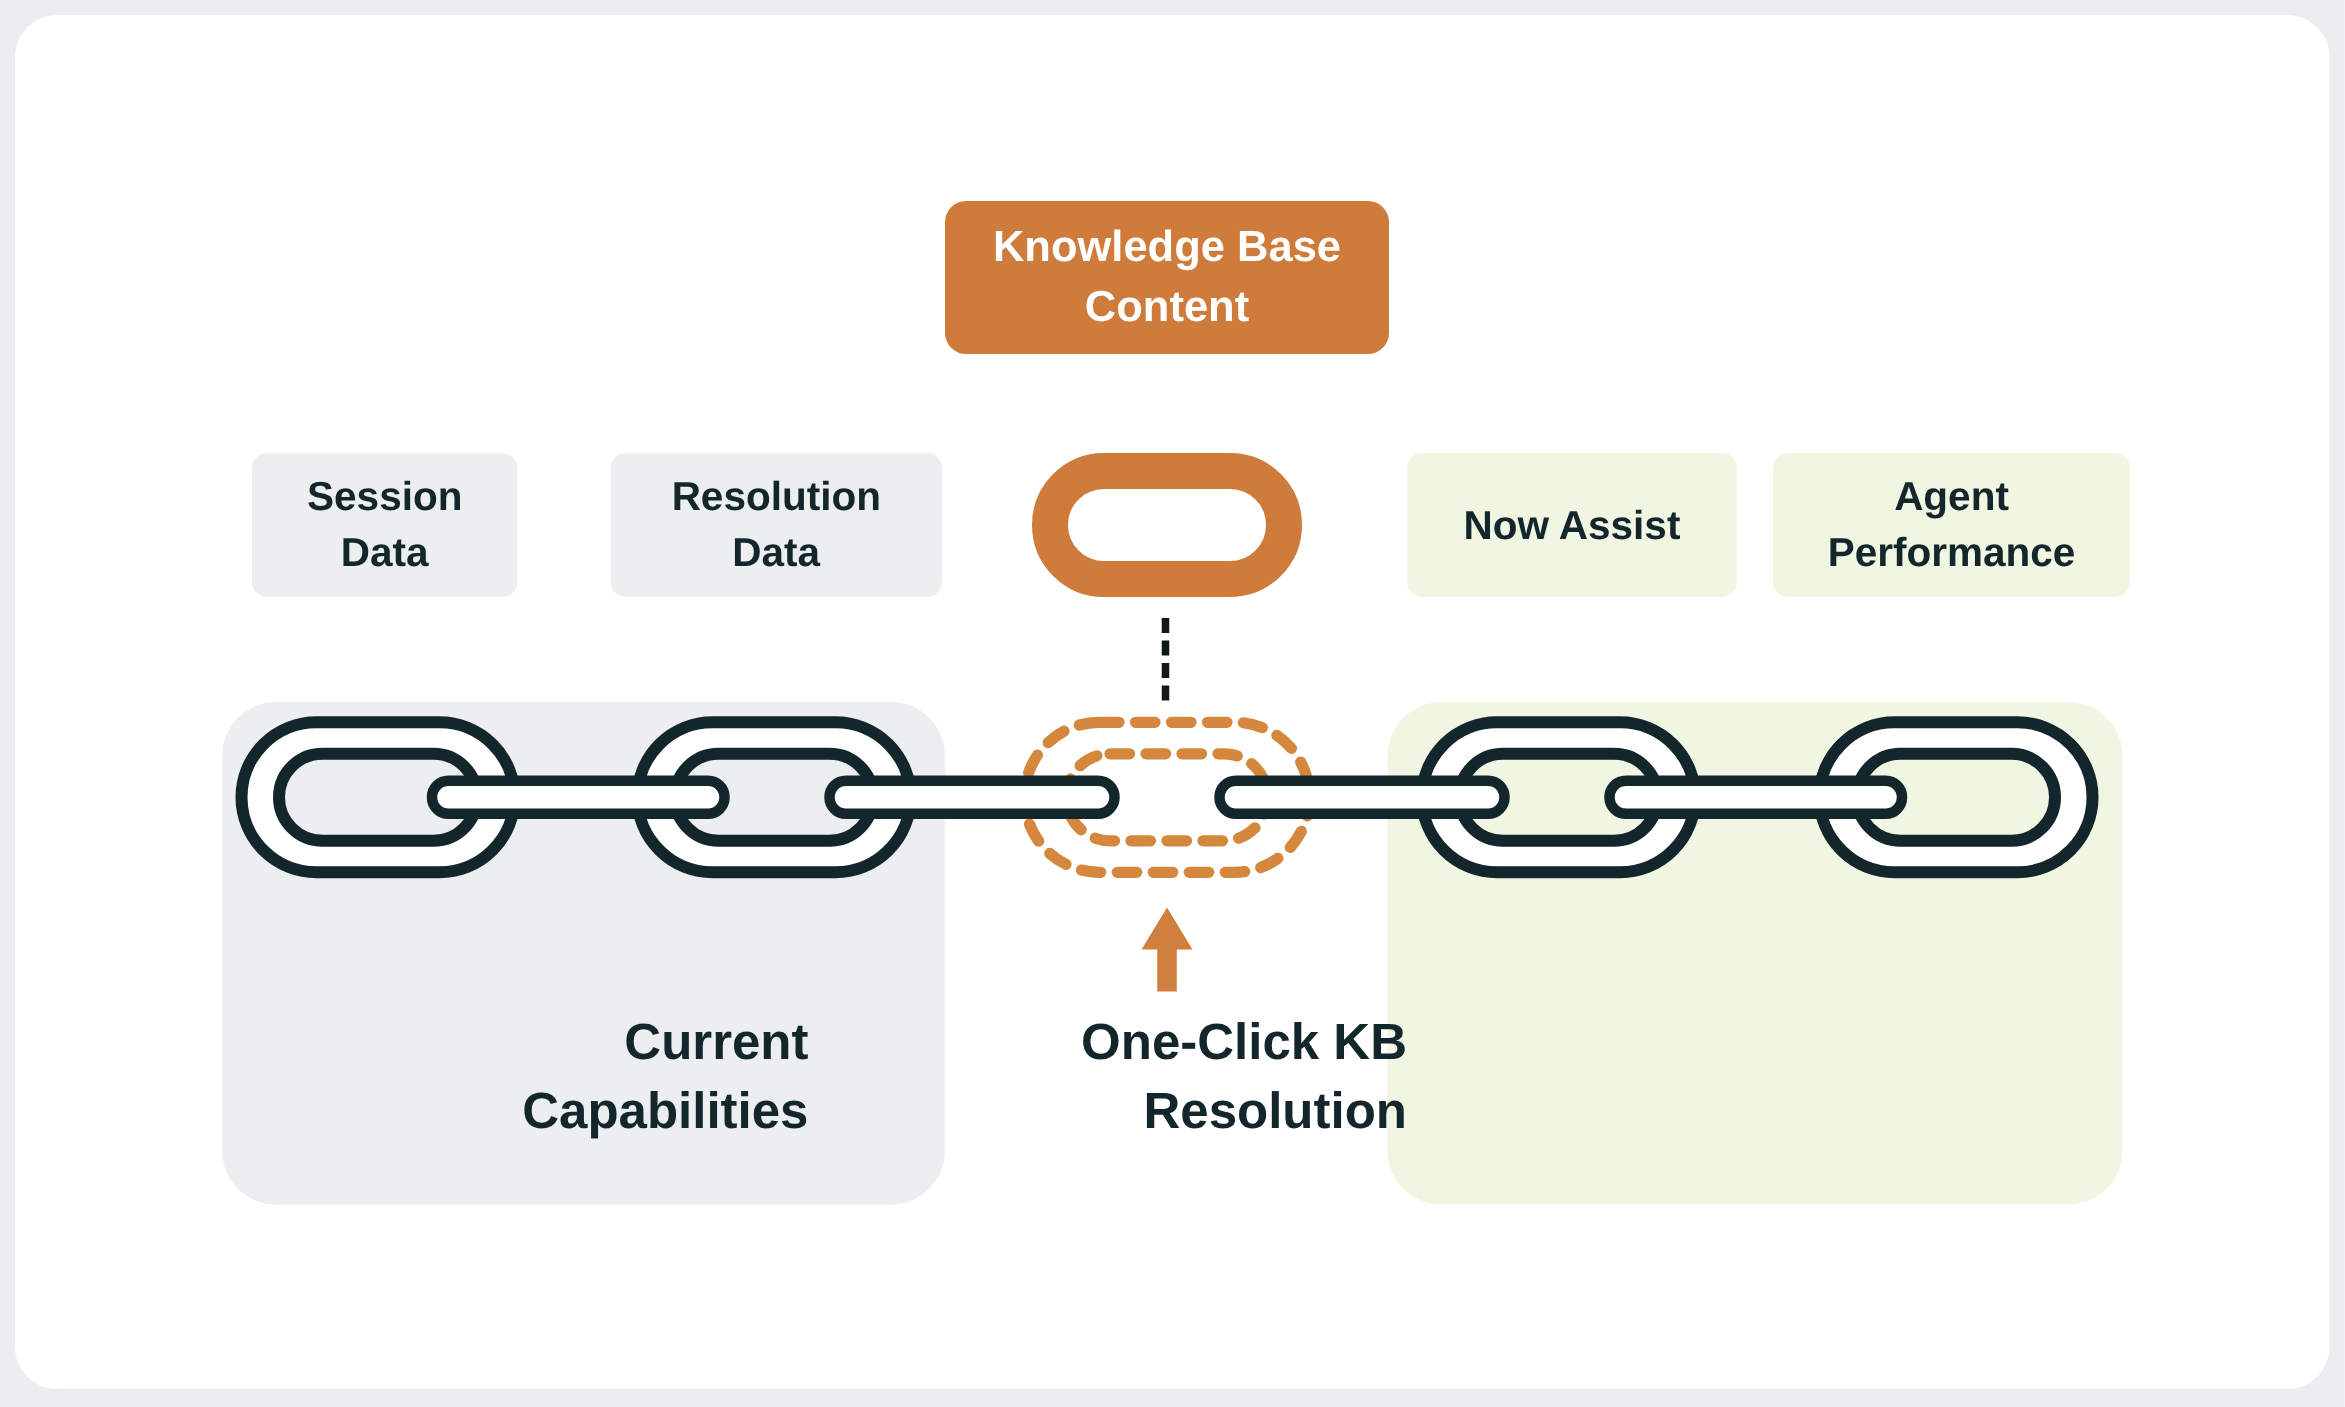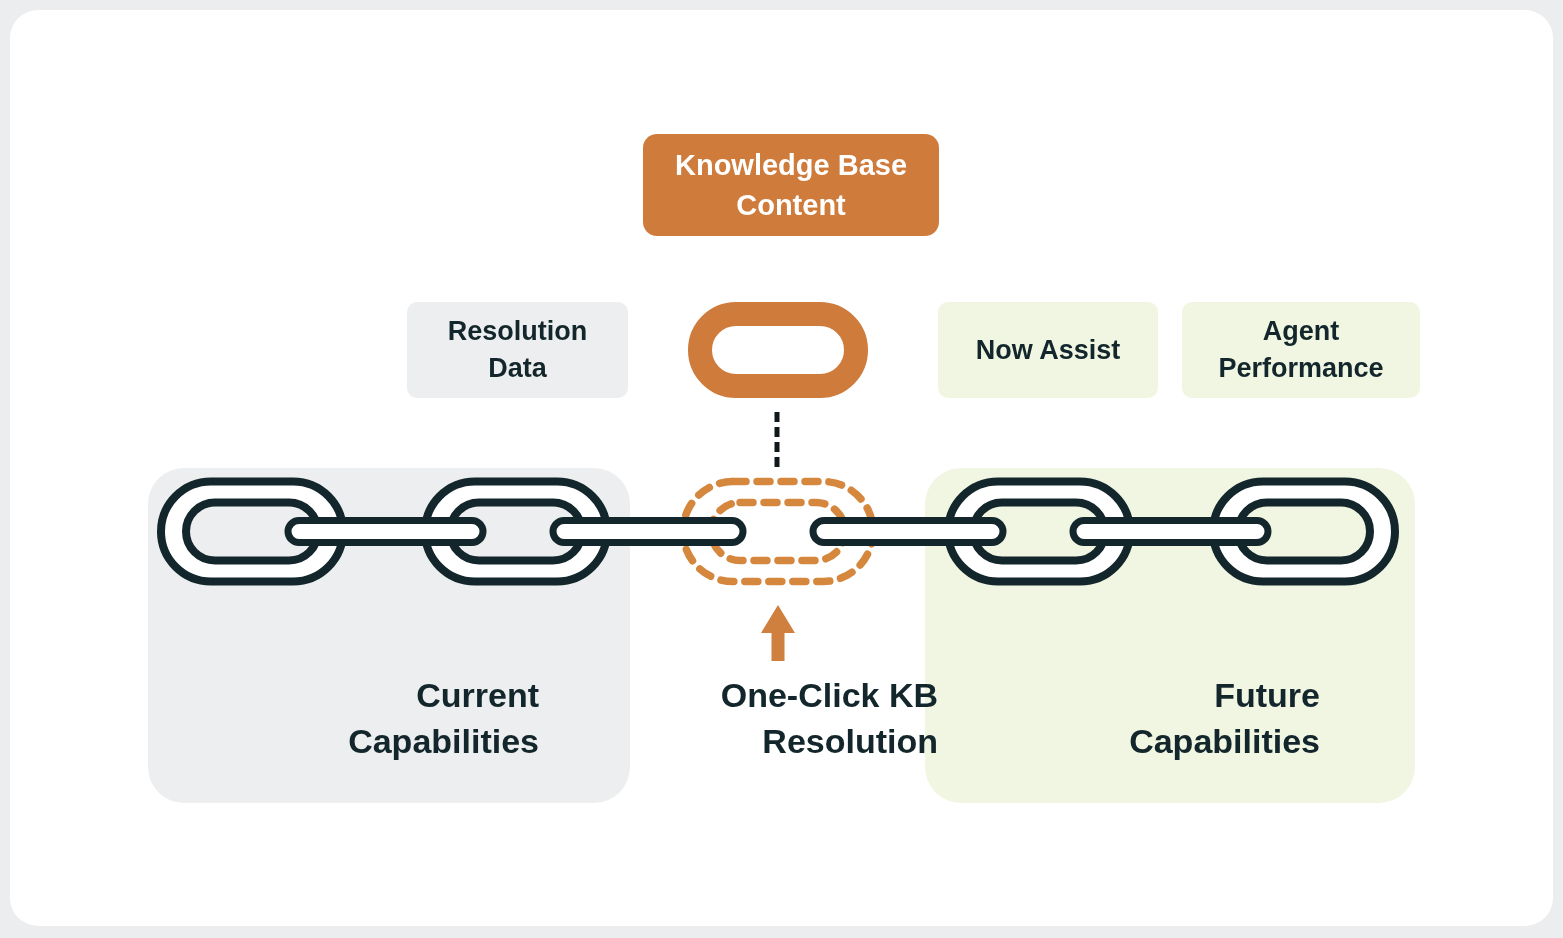--- a/index.html
+++ b/index.html
@@ -14,21 +14,20 @@
     position:absolute;left:10px;top:10px;right:10px;bottom:12px;
     background:#FFFFFF;border-radius:28px;
   }
   
   .kb-box{
     position:absolute;left:630px;top:134px;width:296px;height:102px;
     background:#CE7B3B;border-radius:14px;
     display:flex;align-items:center;justify-content:center;text-align:center;
     color:#FFFFFF;font-weight:700;font-size:29px;line-height:40px;
     padding:0 14px;
-    margin-left:13px;
   }
   
   .label-box{
     position:absolute;top:302px;height:96px;
     display:flex;align-items:center;justify-content:center;text-align:center;
     font-weight:700;font-size:27px;line-height:37px;color:#13262B;
     border-radius:10px;padding:0 14px;
   }
   .label-gray{background:#ECEEEF;}
   .label-green{background:#F1F6E3;}
@@ -62,35 +61,37 @@
 <div class="stage">
   <div class="card"></div>
 
   <div class="group-rect group-current"></div>
   <div class="group-rect group-future"></div>
 
   <div class="kb-box">
     <span>Knowledge Base Content</span>
   </div>
 
+  <div class="label-box label-gray lb-session">
+    <span>Session Data</span>
+  </div>
   <div class="label-box label-gray lb-resolution">
     <span>Resolution Data</span>
   </div>
   <div class="label-box label-green lb-nowassist">
     <span>Now Assist</span>
   </div>
   <div class="label-box label-green lb-agentperf">
     <span>Agent Performance</span>
   </div>
 
   <div class="kb-link"></div>
 
   <div class="caption cap-current">Current Capabilities</div>
   <div class="caption cap-bridge">One-Click KB Resolution</div>
-  <div class="caption cap-future">Future Capabilities</div>
 
   <svg class="chain-svg" width="1563" height="938" viewBox="0 0 1563 938">
     <defs>
       <path id="ringPath" fill-rule="evenodd" d="M -41 -50 L 41 -50 A 50 50 0 0 1 41 50 L -41 50 A 50 50 0 0 1 -41 -50 Z
                M -37 -29 L 37 -29 A 29 29 0 0 1 37 29 L -37 29 A 29 29 0 0 1 -37 -29 Z"></path>
     </defs>
 
     <line x1="777" y1="412" x2="777" y2="472" stroke="#10181B" stroke-width="5" stroke-dasharray="10 5"></line>
 
     <g transform="translate(778 531.5)" fill="none" stroke="#D6873E" stroke-width="7.5" stroke-dasharray="13 11" stroke-linecap="round">

